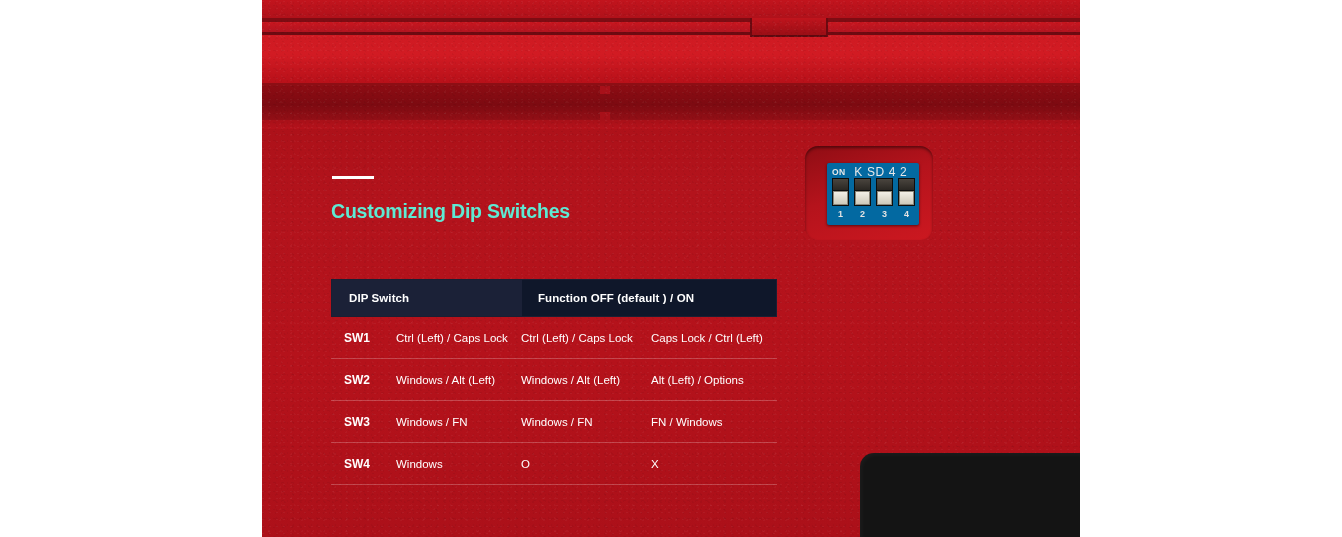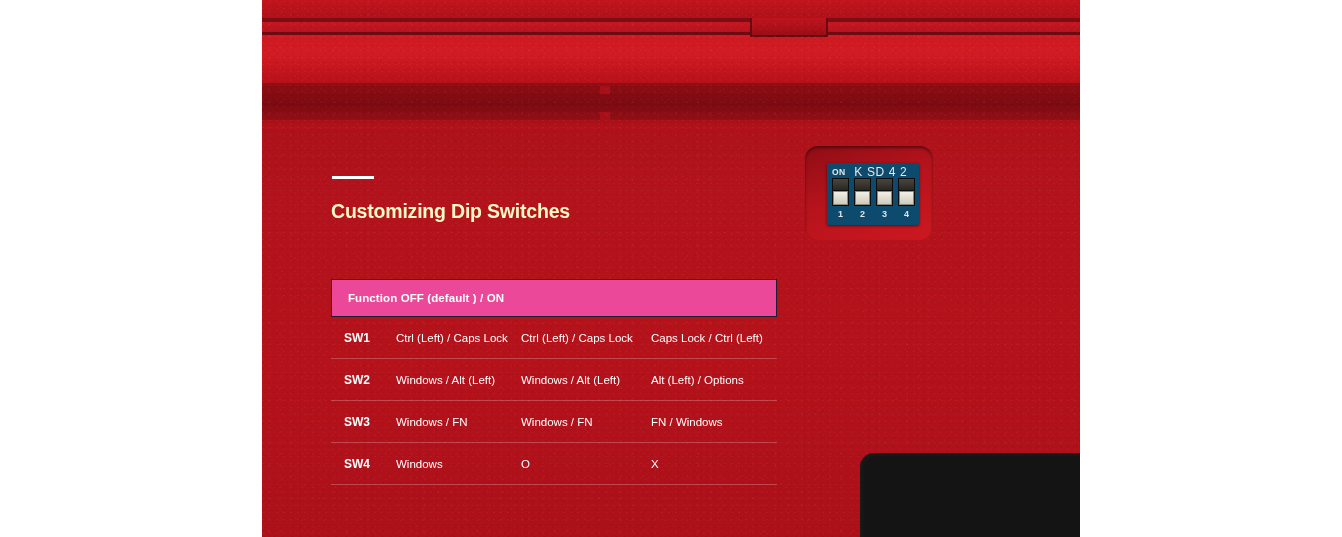--- a/index.html
+++ b/index.html
@@ -103,21 +103,21 @@
     width: 42px;
     height: 3px;
     background: #ffffff;
   }
 
   
   .heading {
     position: absolute;
     left: 69px;
     top: 199px;
-    color: #fef9c3;
+    color: #5eead4;
     font-size: 19.5px;
     font-weight: bold;
     line-height: 25px;
     letter-spacing: -0.2px;
     white-space: nowrap;
   }
 
   
   #table {
     position: absolute;
@@ -134,21 +134,21 @@
   .th-dip {
     width: 190px;
     background: #1b2137;
     display: flex;
     align-items: center;
     padding-left: 17px;
     box-sizing: border-box;
   }
   .th-func {
     flex: 1;
-    background: #ec4899;
+    background: #0f172a;
     display: flex;
     align-items: center;
     padding-left: 16px;
     box-sizing: border-box;
   }
   .th-dip span, .th-func span {
     color: #ffffff;
     font-size: 11.5px;
     font-weight: bold;
     letter-spacing: 0.1px;
@@ -193,21 +193,21 @@
     border-radius: 13px;
     background: linear-gradient(160deg, #8f0d14 0%, #b5131c 45%, #cc1820 100%);
     box-shadow: inset 0 2px 3px rgba(0,0,0,0.45);
   }
   .dip-block {
     position: absolute;
     left: 22px;
     top: 17px;
     width: 92px;
     height: 62px;
-    background: #0c4a6e;
+    background: #0369a1;
     border-radius: 2px;
     box-shadow: 0 1px 3px rgba(0,0,0,0.55);
   }
   .dip-toplabels {
     position: absolute;
     left: 0; right: 0;
     top: 2px;
     display: flex;
     align-items: center;
     padding: 0 5px;
@@ -310,20 +310,23 @@
 
     <div class="accent-rule"></div>
 
     <div class="heading">
       <div>Customizing Dip Switches</div>
     </div>
 
     <div id="table">
 
       <div class="thead">
+        <div class="th-dip">
+          <span>DIP Switch</span>
+        </div>
         <div class="th-func">
           <span>Function OFF (default ) / ON</span>
         </div>
       </div>
 
       <div class="trow">
         <div class="c-sw">SW1</div>
         <div class="c-val c-v1">Ctrl (Left) / Caps Lock</div>
         <div class="c-val c-v2">Ctrl (Left) / Caps Lock</div>
         <div class="c-val c-v3">Caps Lock / Ctrl (Left)</div>

